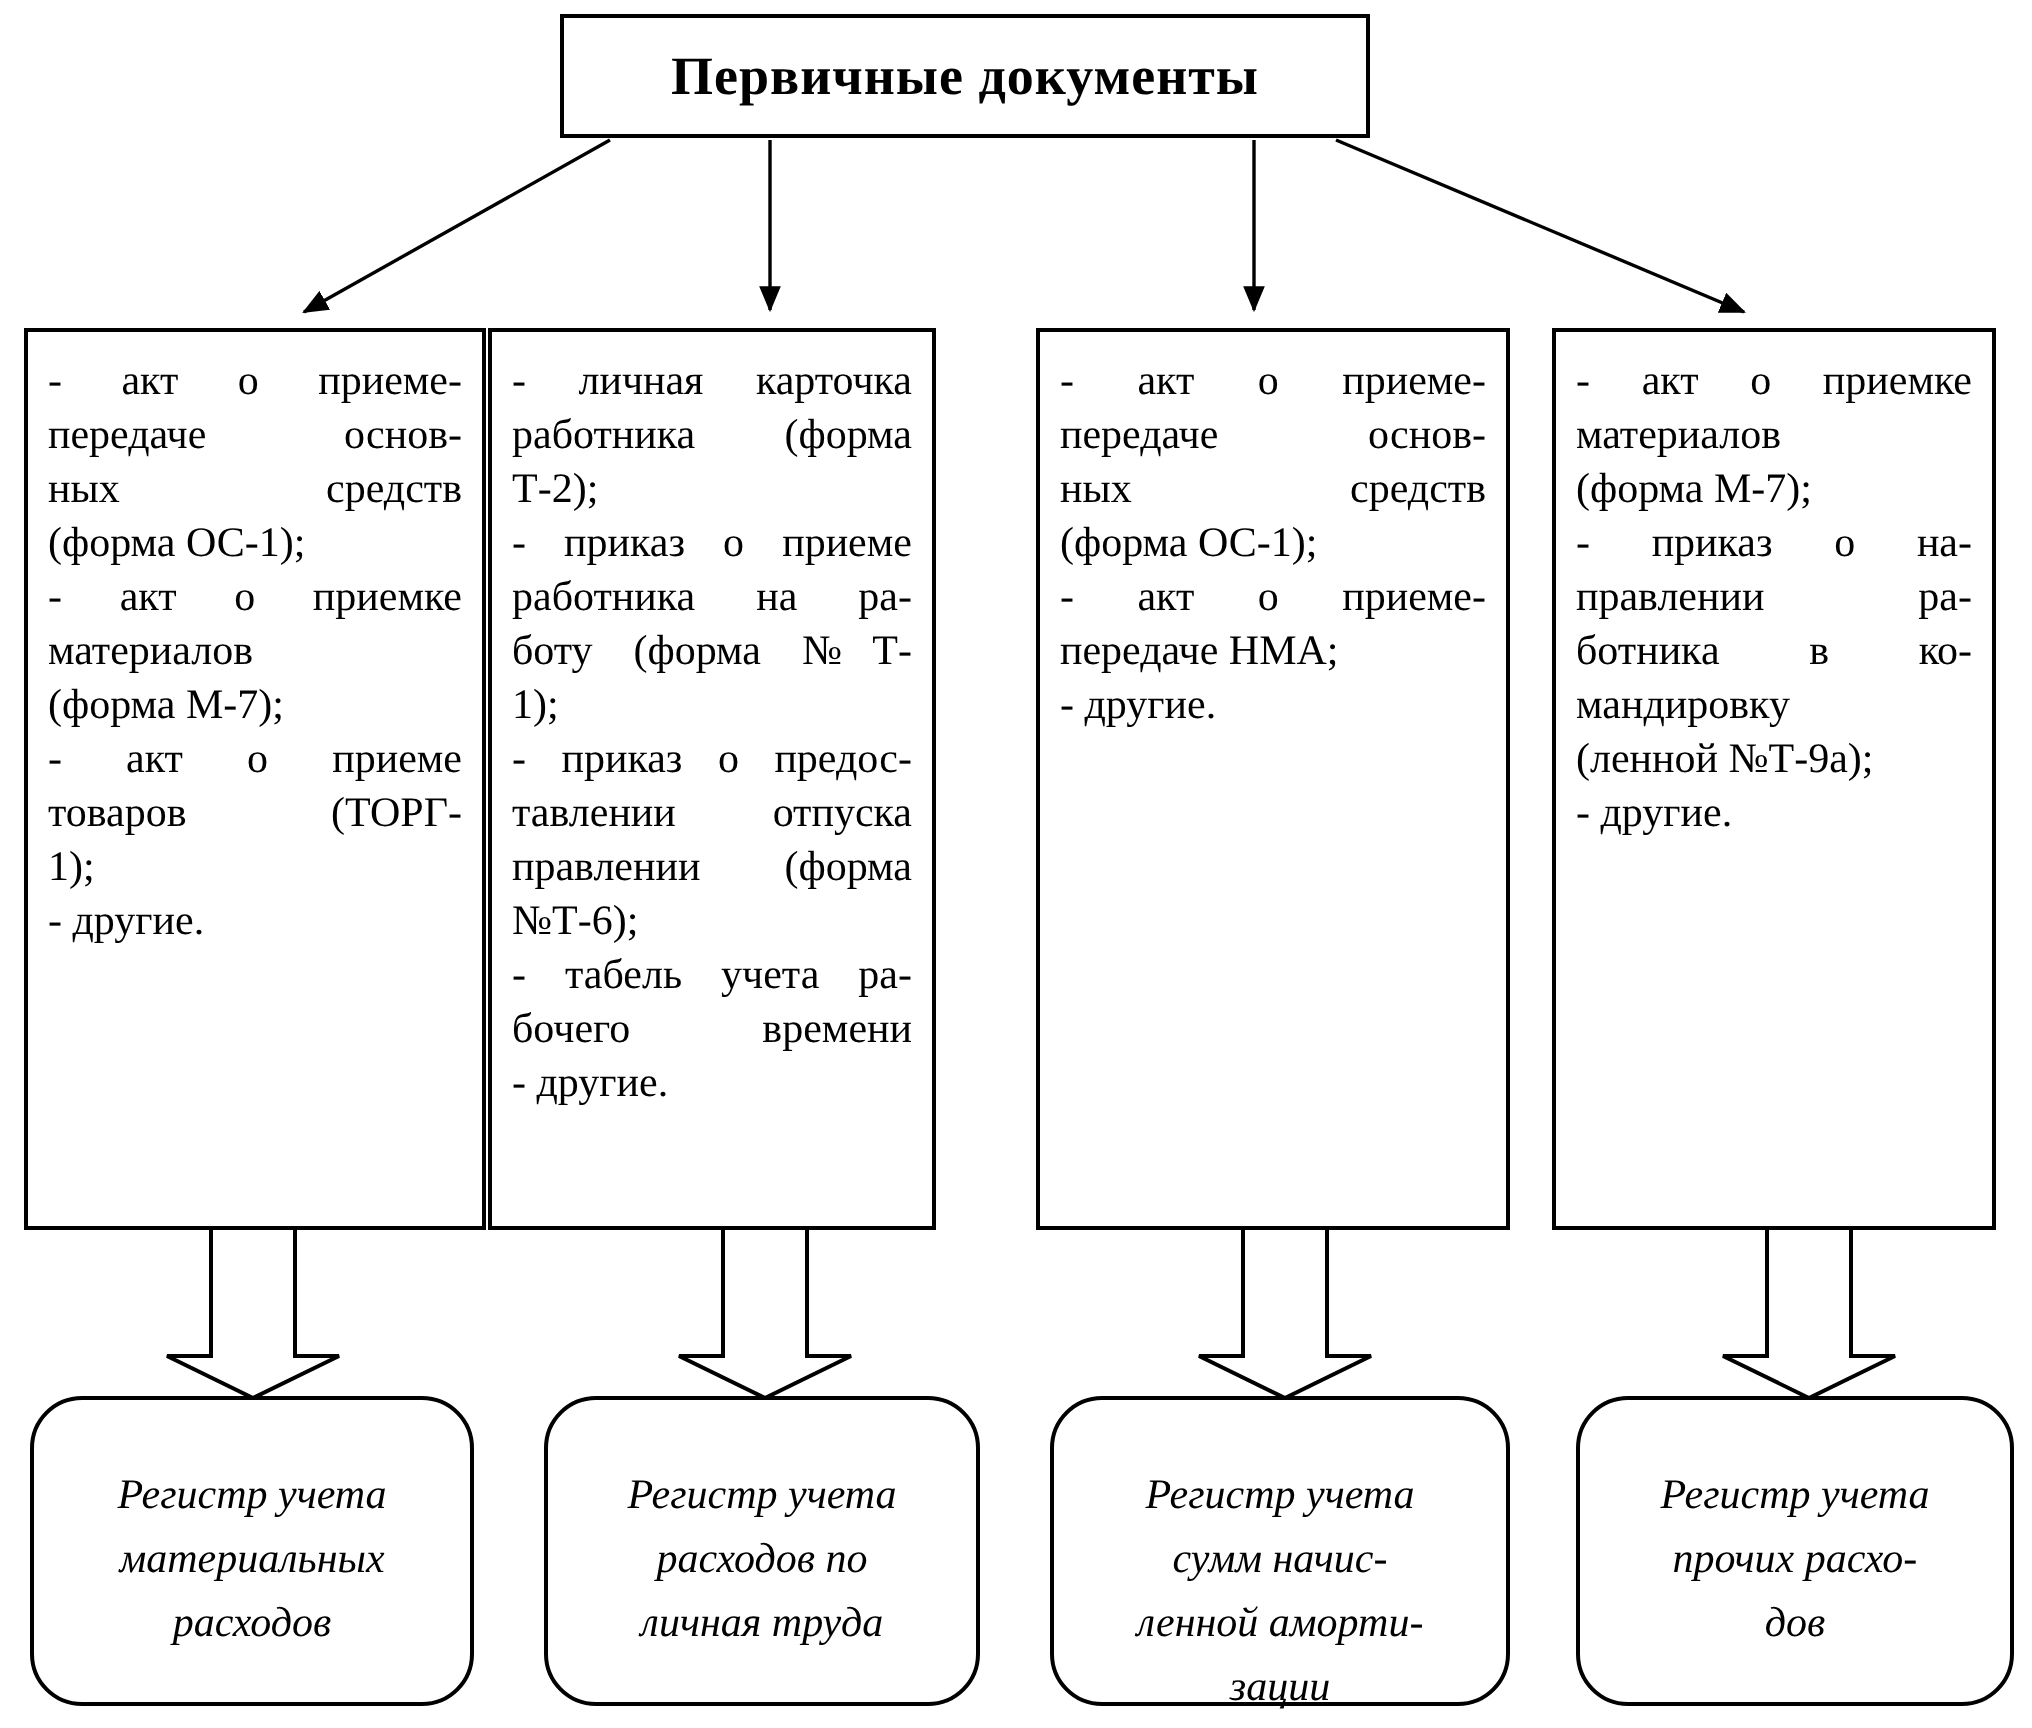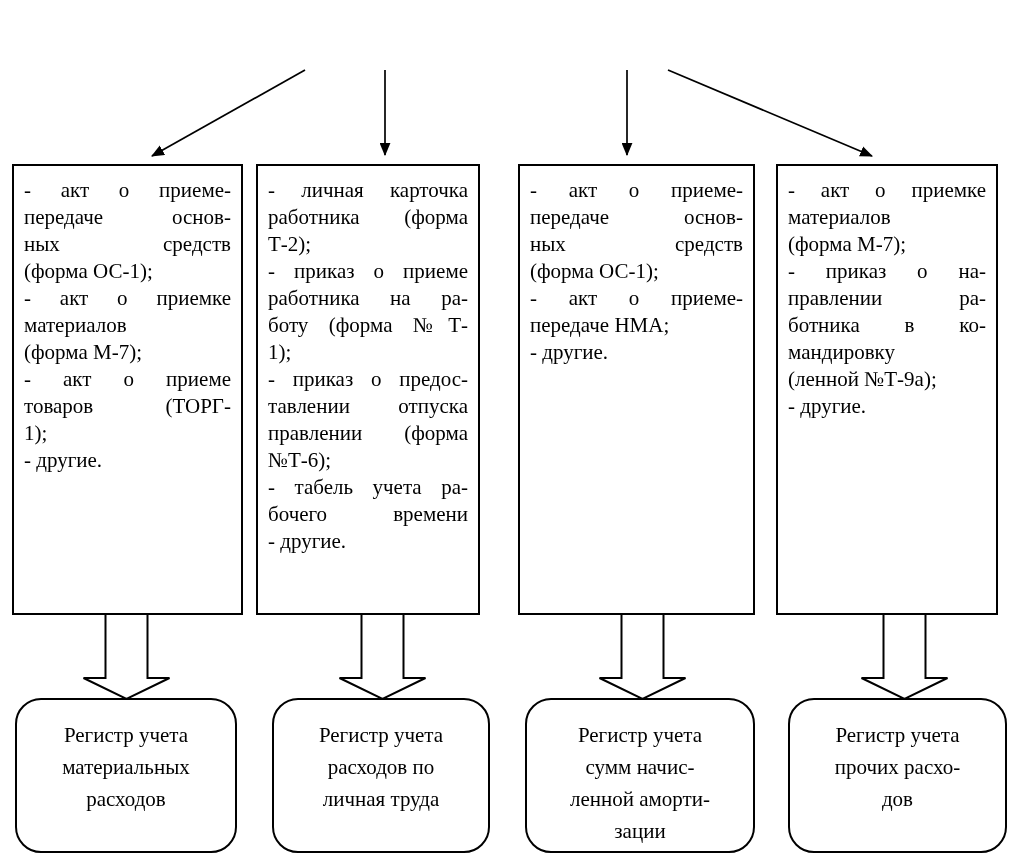--- a/index.html
+++ b/index.html
@@ -30,31 +30,31 @@
     display: flex; align-items: center; justify-content: center;
     font-size: 27px; font-weight: bold;
     letter-spacing: 0.5px;
   }
   .doc-box {
     top: 164px; height: 451px;
     padding: 11px 10px 0 10px;
     font-size: 21px; line-height: 27px;
   }
   #doc-box-1 { left: 12px;  width: 231px; }
-  #doc-box-2 { left: 256px; width: 224px; }
+  #doc-box-2 { left: 244px; width: 224px; }
   #doc-box-3 { left: 518px; width: 237px; }
   #doc-box-4 { left: 776px; width: 222px; }
   .tline { text-align: left; white-space: normal; }
   .tline.just { text-align: justify; text-align-last: justify; }
   .reg-box {
     top: 698px; height: 155px;
     border-radius: 26px;
-    padding-top: 19px;
+    padding-top: 31px;
     text-align: center;
-    font-size: 21px; line-height: 32px;
+    font-size: 21px; line-height: 32px; font-style: italic;
   }
   #reg-box-1 { left: 15px;  width: 222px; }
   #reg-box-2 { left: 272px; width: 218px; }
   #reg-box-3 { left: 525px; width: 230px; }
   #reg-box-4 { left: 788px; width: 219px; }
 </style>
 </head>
 <body>
 
 <div id="canvas">
@@ -70,20 +70,23 @@
     <line x1="385" y1="70" x2="385" y2="155" stroke="#000000" stroke-width="1.7" marker-end="url(#ah)"></line>
     <line x1="627" y1="70" x2="627" y2="155" stroke="#000000" stroke-width="1.7" marker-end="url(#ah)"></line>
     <line x1="668" y1="70" x2="872" y2="156" stroke="#000000" stroke-width="1.7" marker-end="url(#ah)"></line>
 
     <polygon points="105.5,614 147.5,614 147.5,678 169.5,678 126.5,699 83.5,678 105.5,678" fill="#ffffff" stroke="#000000" stroke-width="2"></polygon>
     <polygon points="361.5,614 403.5,614 403.5,678 425.5,678 382.5,699 339.5,678 361.5,678" fill="#ffffff" stroke="#000000" stroke-width="2"></polygon>
     <polygon points="621.5,614 663.5,614 663.5,678 685.5,678 642.5,699 599.5,678 621.5,678" fill="#ffffff" stroke="#000000" stroke-width="2"></polygon>
     <polygon points="883.5,614 925.5,614 925.5,678 947.5,678 904.5,699 861.5,678 883.5,678" fill="#ffffff" stroke="#000000" stroke-width="2"></polygon>
   </svg>
 
+  <div id="title-box" class="box">
+    <span>Первичные документы</span>
+  </div>
 
   <div id="doc-box-1" class="box doc-box">
       <div class="tline just">- акт о приеме-</div>
       <div class="tline just">передаче основ-</div>
       <div class="tline just">ных средств</div>
       <div class="tline">(форма ОС-1);</div>
       <div class="tline just">- акт о приемке</div>
       <div class="tline just">материалов</div>
       <div class="tline">(форма М-7);</div>
       <div class="tline just">- акт о приеме</div>

